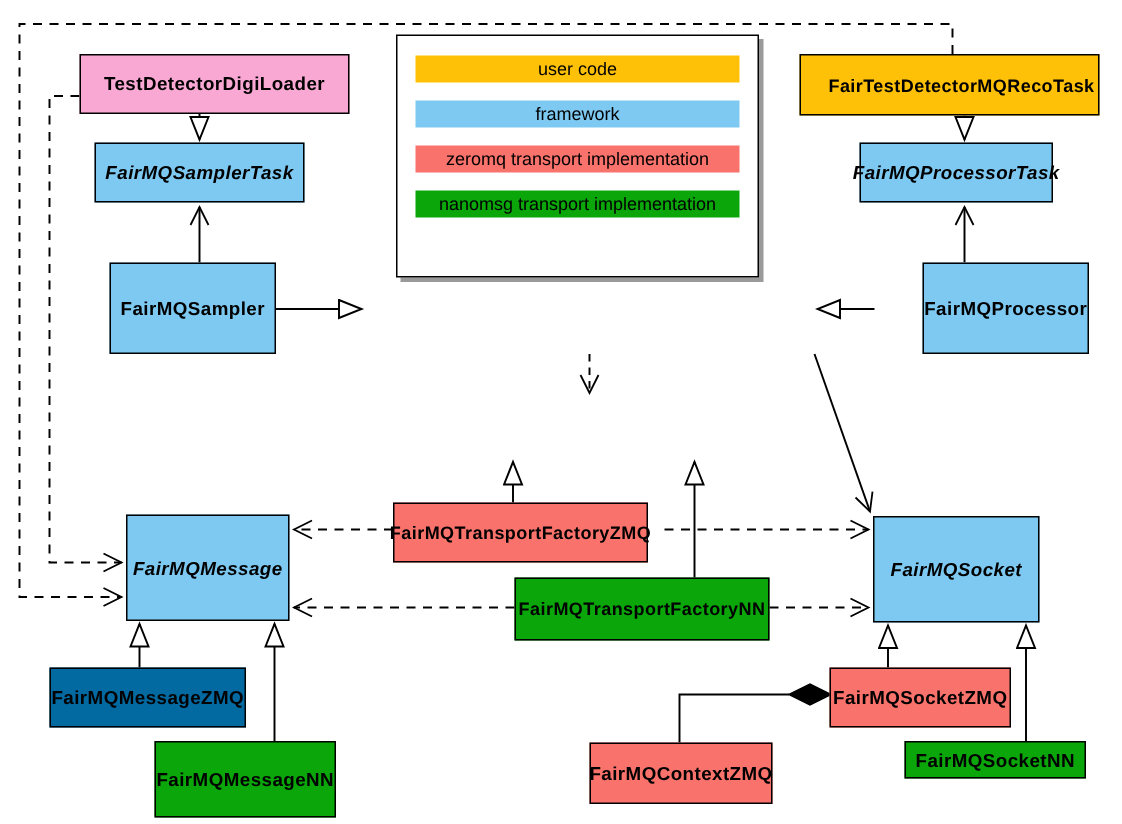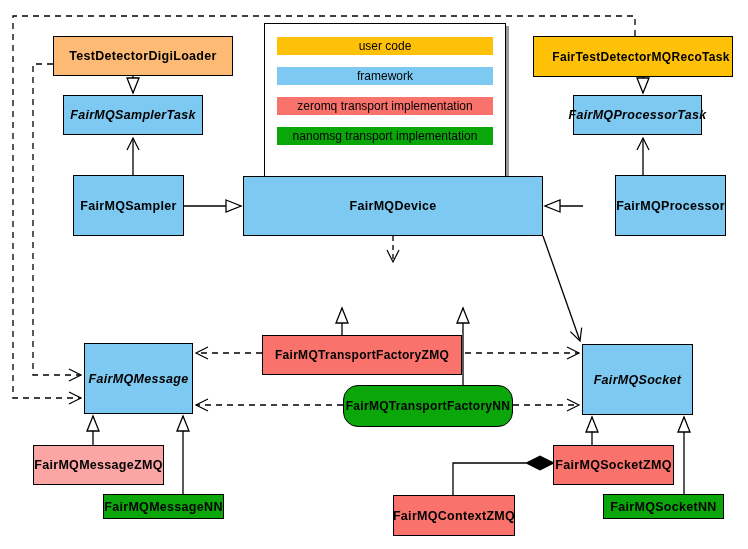--- a/index.html
+++ b/index.html
@@ -69,36 +69,35 @@
     <polygon points="526,463 540,456 554,463 540,470" fill="#000" stroke="#000"></polygon>
   </svg>
 
   <div id="legend">
     <div class="legend-row" style="background: rgb(255, 193, 7);">user code</div>
     <div class="legend-row" style="background: rgb(125, 201, 241);">framework</div>
     <div class="legend-row" style="background: rgb(249, 114, 107);">zeromq transport implementation</div>
     <div class="legend-row" style="background: rgb(10, 166, 10);">nanomsg transport implementation</div>
   </div>
 
-  <div class="node" style="left: 53px; top: 36px; width: 180px; height: 40px; background: #fdba74;">TestDetectorDigiLoader</div>
+  <div class="node" style="left: 53px; top: 36px; width: 180px; height: 40px; background: #f9a8d4;">TestDetectorDigiLoader</div>
   <div class="node" style="left: 533px; top: 36px; width: 200px; height: 41px; font-size: 12px; background: rgb(255, 193, 7); padding-left: 16px;">FairTestDetectorMQRecoTask</div>
 
   <div class="node abstract" style="left: 63px; top: 95px; width: 140px; height: 40px; background: rgb(125, 201, 241);">FairMQSamplerTask</div>
   <div class="node abstract" style="left: 573px; top: 95px; width: 129px; height: 40px; background: rgb(125, 201, 241);">FairMQProcessorTask</div>
 
   <div class="node" style="left: 73px; top: 175px; width: 111px; height: 61px; background: rgb(125, 201, 241);">FairMQSampler</div>
-  <div class="node" style="left: 243px; top: 176px; width: 300px; height: 60px; background: rgb(125, 201, 241);">FairMQDevice</div>
   <div class="node" style="left: 583px; top: 175px; width: 111px; height: 61px; background: rgb(125, 201, 241); margin-left: 32px;">FairMQProcessor</div>
 
 
-  <div class="node" style="left: 262px; top: 335px; width: 200px; height: 40px; font-size: 12px; background: rgb(249, 114, 107);">FairMQTransportFactoryZMQ</div>
-  <div class="node" style="left: 343px; top: 385px; width: 170px; height: 42px; font-size: 12px; background: rgb(10, 166, 10); border-radius: 15px;">FairMQTransportFactoryNN</div>
+  <div class="node" style="left: 262px; top: 335px; width: 170px; height: 40px; font-size: 12px; background: rgb(249, 114, 107);">FairMQTransportFactoryZMQ</div>
+  <div class="node" style="left: 343px; top: 385px; width: 170px; height: 42px; font-size: 12px; background: rgb(10, 166, 10);">FairMQTransportFactoryNN</div>
 
   <div class="node abstract" style="left: 84px; top: 343px; width: 109px; height: 71px; background: rgb(125, 201, 241);">FairMQMessage</div>
   <div class="node abstract" style="left: 582px; top: 344px; width: 111px; height: 71px; background: rgb(125, 201, 241);">FairMQSocket</div>
 
-  <div class="node" style="left: 33px; top: 445px; width: 131px; height: 40px; background: #fca5a5;">FairMQMessageZMQ</div>
-  <div class="node" style="left: 103px; top: 494px; width: 121px; height: 25px; background: rgb(10, 166, 10);">FairMQMessageNN</div>
+  <div class="node" style="left: 33px; top: 445px; width: 131px; height: 40px; background: #0369a1;">FairMQMessageZMQ</div>
+  <div class="node" style="left: 103px; top: 494px; width: 121px; height: 51px; background: rgb(10, 166, 10);">FairMQMessageNN</div>
   <div class="node" style="left: 393px; top: 495px; width: 122px; height: 41px; background: rgb(249, 114, 107);">FairMQContextZMQ</div>
   <div class="node" style="left: 553px; top: 445px; width: 121px; height: 40px; background: rgb(249, 114, 107);">FairMQSocketZMQ</div>
   <div class="node" style="left: 603px; top: 494px; width: 121px; height: 25px; background: rgb(10, 166, 10);">FairMQSocketNN</div>
 
 </div>
 
 </body></html>

